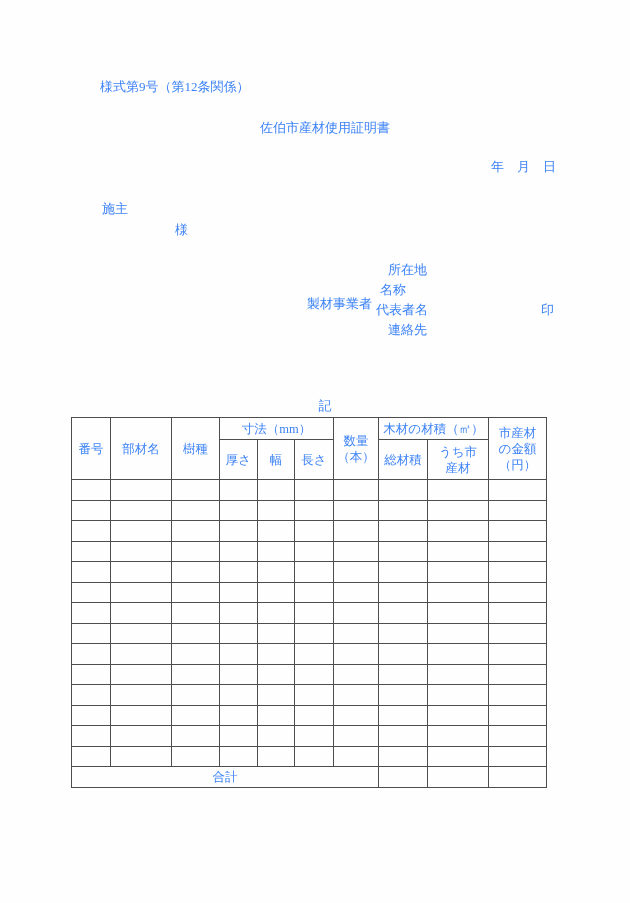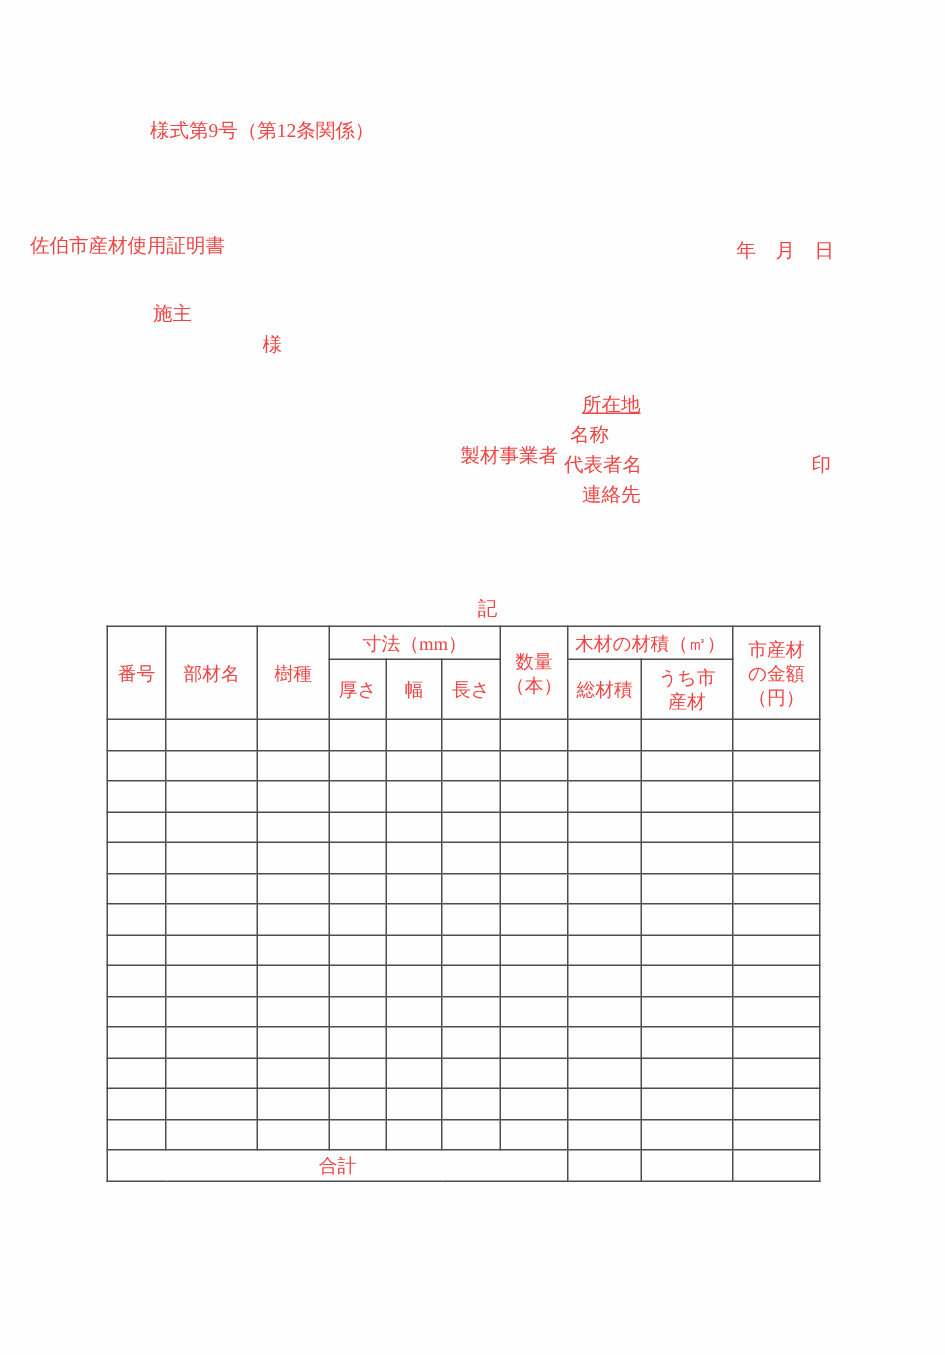--- a/index.html
+++ b/index.html
@@ -2,33 +2,33 @@
 <html><head>
 <meta charset="utf-8">
 <style>
   html, body { margin: 0; padding: 0; background: #ffffff; }
   .page {
     position: relative;
     width: 630px;
     height: 903px;
     background: #fefefe;
     font-family: "Liberation Serif", "DejaVu Serif", serif;
-    color: #ef4444;
+    color: #3b82f6;
     overflow: hidden;
   }
   .abs { position: absolute; font-size: 13px; line-height: 15px; white-space: nowrap; }
 
   .form-number { left: 100px; top: 79px; }
-  .doc-title   { left: 20px; right: 0; top: 120px; text-align: left; margin-top: 36px; }
+  .doc-title   { left: 20px; right: 0; top: 120px; text-align: center; }
   .date-line   { left: 491px; top: 159px; }
   .client-label{ left: 102px; top: 201px; font-family: Liberation Serif, serif; }
   .honorific   { left: 175px; top: 222px; }
 
   .producer-label { left: 307px; top: 296px; }
-  .field-address  { left: 388px; top: 262px; text-decoration: underline; }
+  .field-address  { left: 388px; top: 262px; }
   .field-name     { left: 380px; top: 282px; }
   .field-rep      { left: 376px; top: 302px; }
   .field-seal     { left: 541px; top: 302px; }
   .field-contact  { left: 388px; top: 322px; }
 
   .body-text {
     left: 70px; top: 355px; width: 505px;
     font-size: 12.5px; line-height: 21px;
     white-space: pre-line;
   }

